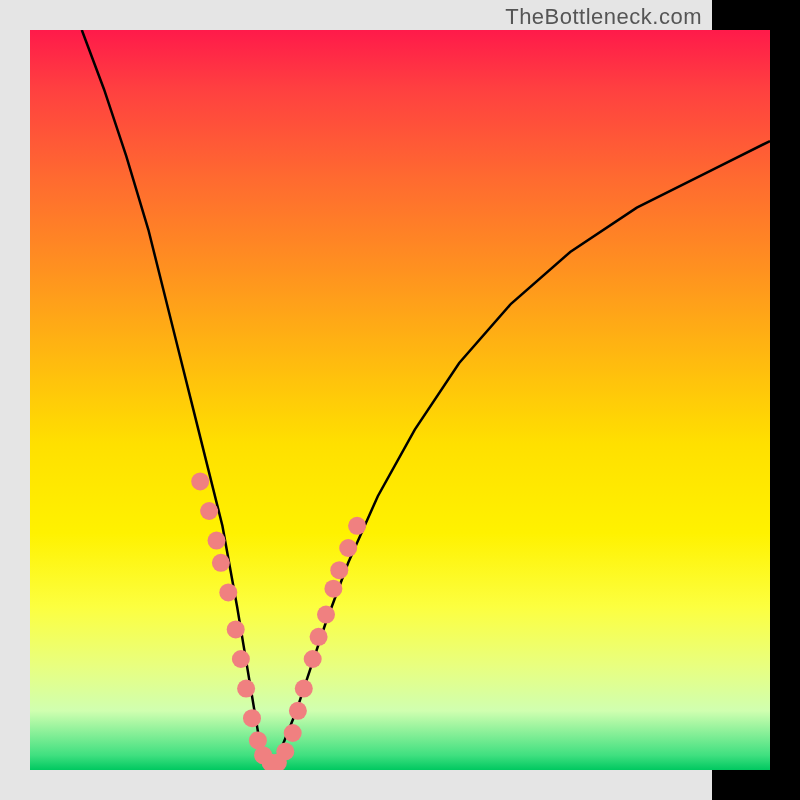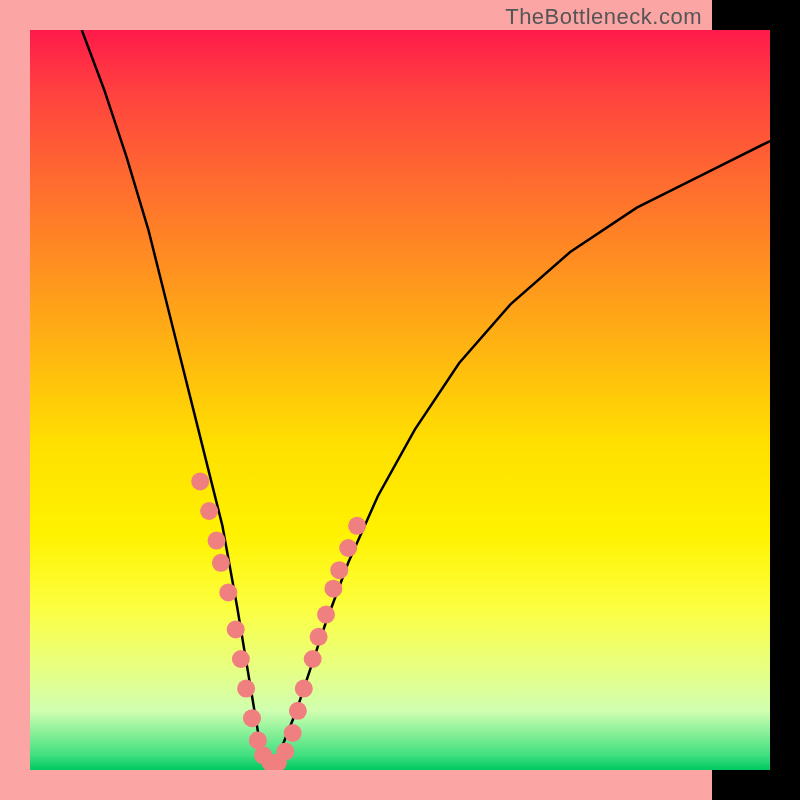--- a/index.html
+++ b/index.html
@@ -8,21 +8,21 @@
     width: 800px;
     height: 800px;
     overflow: hidden;
     background: #000;
     font-family: Arial, sans-serif;
   }
   .container {
     position: relative;
     width: 712px;
     height: 800px;
-    background: #fca5a5;
+    background: #e5e5e5;
   }
   .plot-area {
     position: absolute;
     left: 30px;
     top: 30px;
     width: 740px;
     height: 740px;
     background: linear-gradient(to bottom,
       #ff1a4a 0%,
       #ff4040 8%,

